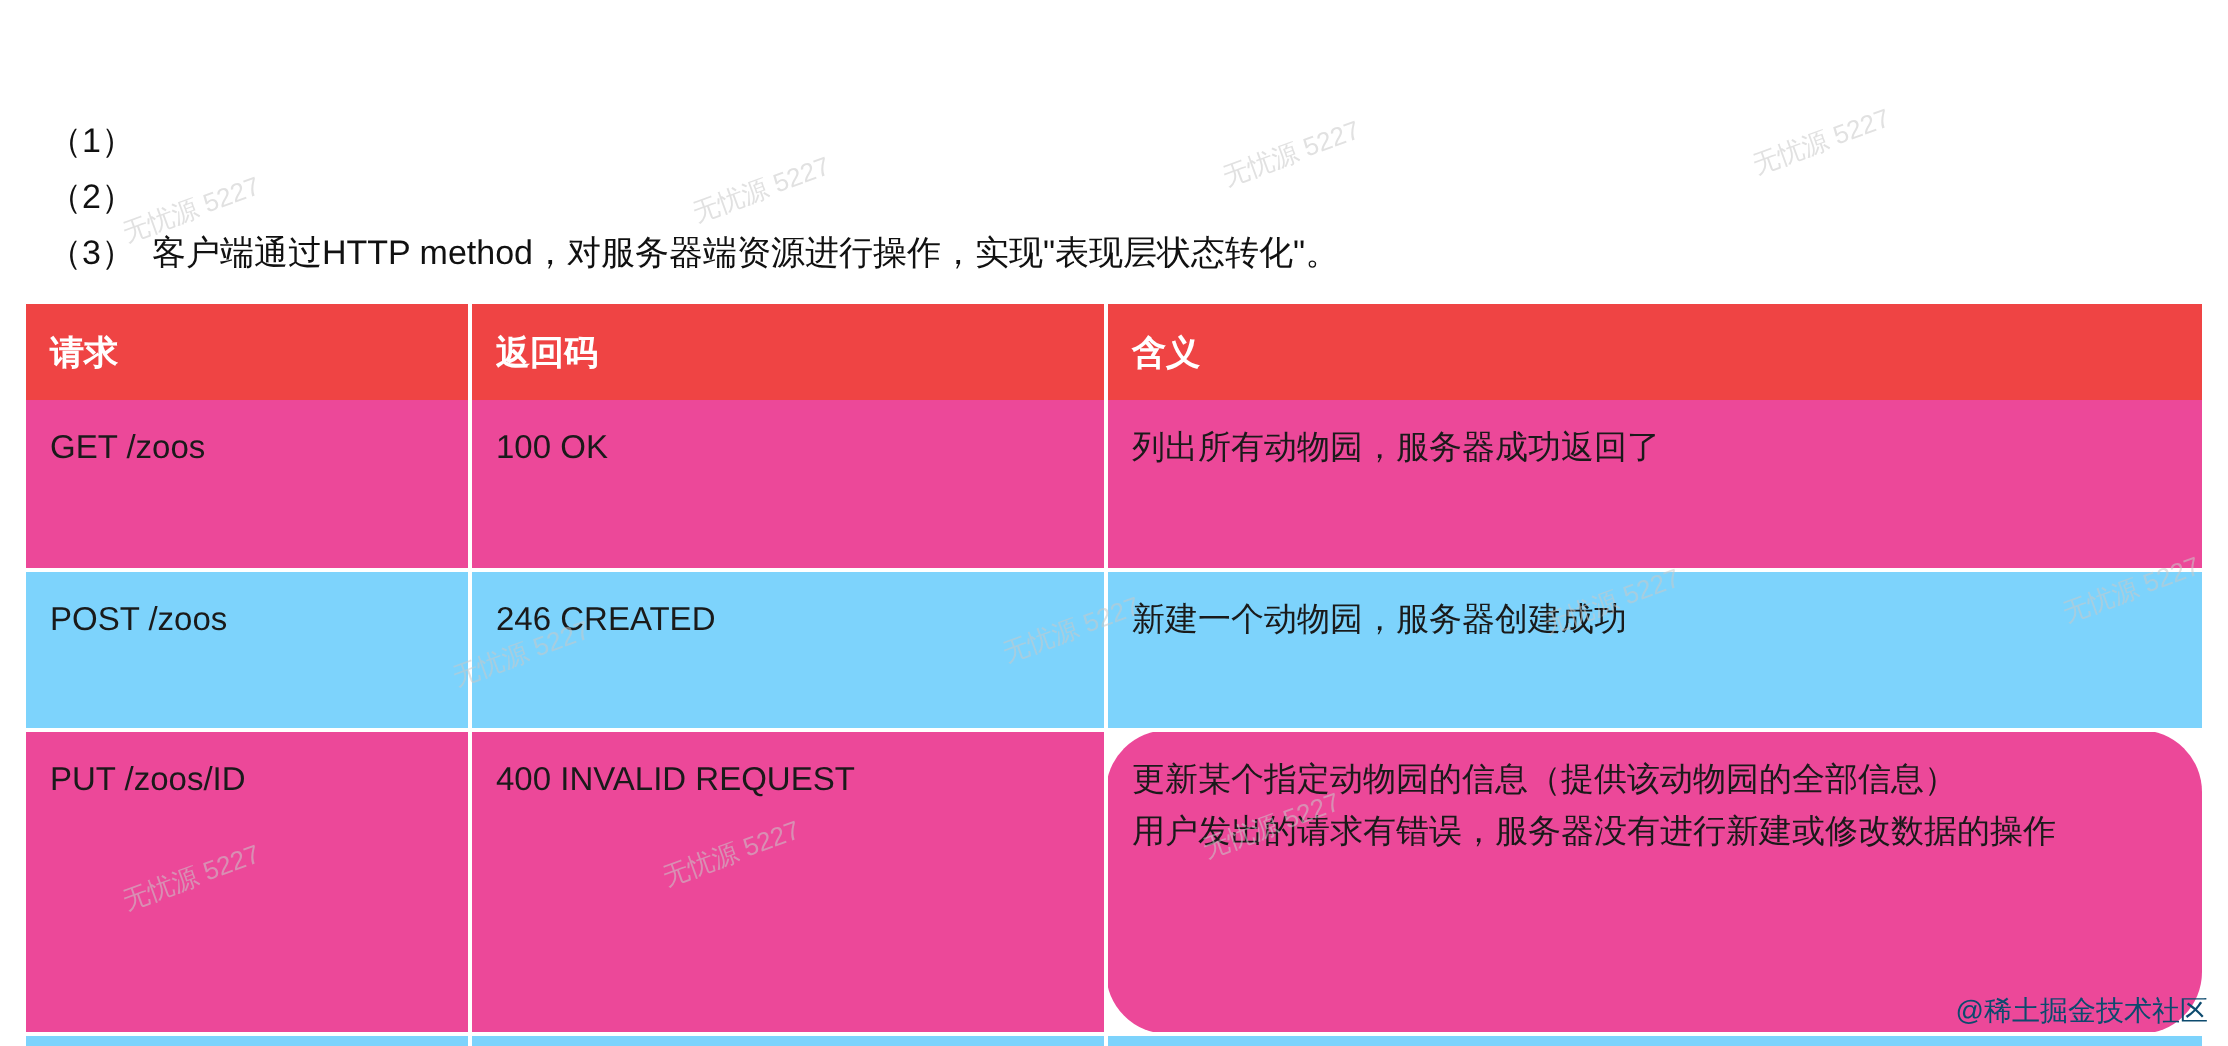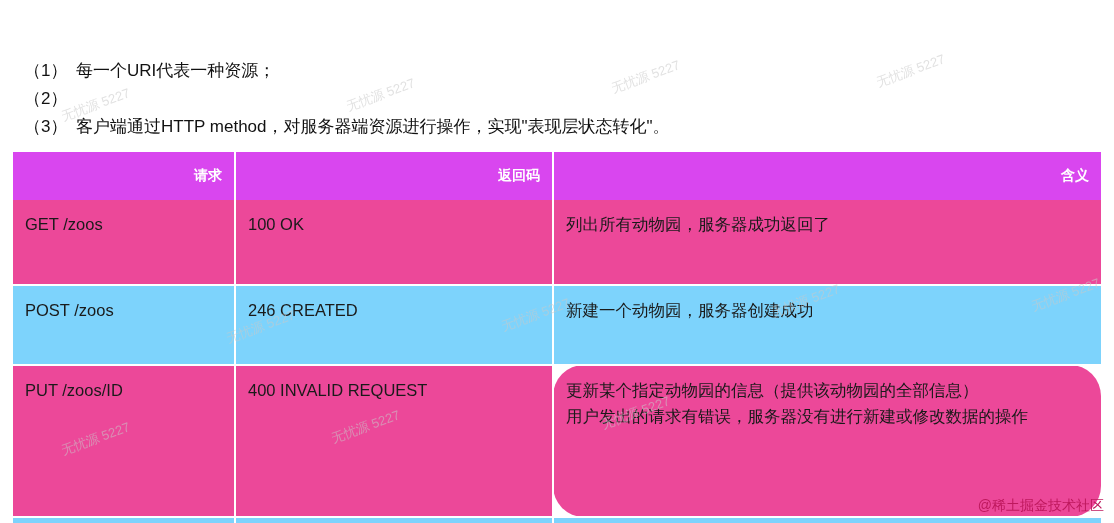--- a/index.html
+++ b/index.html
@@ -60,26 +60,26 @@
     width: 1088px;
     border-collapse: collapse;
     table-layout: fixed;
     font-size: 16.5px;
   }
   .table col.c1 { width: 222px; }
   .table col.c2 { width: 318px; }
   .table col.c3 { width: 548px; }
 
   .table thead th {
-    background: #d946ef;
+    background: #ef4444;
     color: #ffffff;
     font-weight: bold;
-    text-align: right;
+    text-align: left;
     padding: 9px 12px;
-    font-size: 14px;
+    font-size: 17px;
     border-right: 2px solid #ffffff;
     height: 30px;
     vertical-align: middle;
   }
   .table thead th:last-child { border-right: none; }
 
   .table tbody td {
     padding: 11px 12px;
     vertical-align: top;
     border-right: 2px solid #ffffff;
@@ -122,39 +122,38 @@
   .wm12 { left: 1030px; top: 286px; }
   .wm13 { left: 60px; top: 430px; }
   .wm14 { left: 330px; top: 418px; }
   .wm15 { left: 600px; top: 404px; }
 
   .corner-credit {
     position: absolute;
     right: 10px;
     bottom: 8px;
     font-size: 14px;
-    color: #be185d;
+    color: #0c4a6e;
     white-space: nowrap;
   }
 </style>
 </head>
 <body>
 
 <div class="page">
 
   <div class="wm wm1">无忧源 5227</div>
   <div class="wm wm2">无忧源 5227</div>
   <div class="wm wm3">无忧源 5227</div>
   <div class="wm wm4">无忧源 5227</div>
 
 
   <div class="bullets">
     <div class="bullet-row">
       <span class="bullet-num">（1）</span>
-      <span class="bullet-text">每一个URI代表一种资源；</span>
     </div>
     <div class="bullet-row">
       <span class="bullet-num">（2）</span>
     </div>
     <div class="bullet-row">
       <span class="bullet-num">（3）</span>
       <span class="bullet-text">客户端通过HTTP method，对服务器端资源进行操作，实现"表现层状态转化"。</span>
     </div>
   </div>
 

